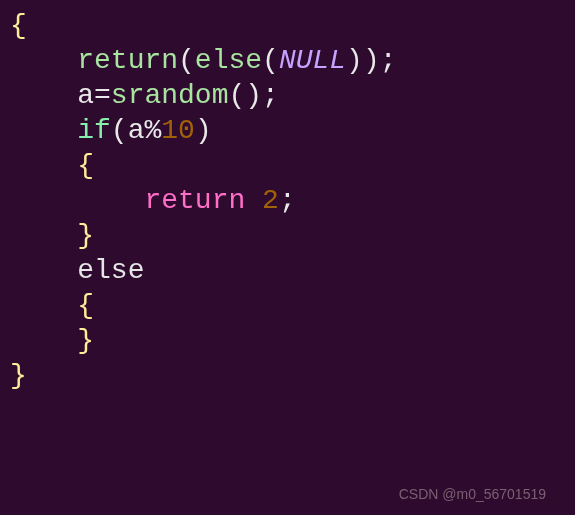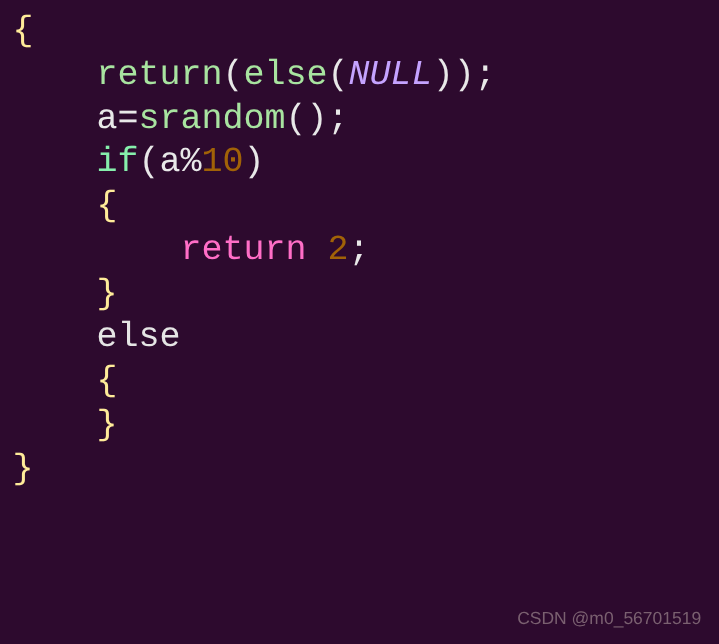--- a/index.html
+++ b/index.html
@@ -30,21 +30,21 @@
     .keyword-if { color: #86efac; }
     .keyword-else { color: #e5e5e5; text-align: right; }
     .keyword-return { color: #ff6ec7; }
     .null { color: #c5a3ff; font-style: italic; }
     .operator { color: #e8e8e8; }
     .number { color: #a16207; }
     .semi { color: #e8e8e8; }
     .watermark {
       position: absolute;
       bottom: 12px;
-      right: 14px;
+      right: 29px;
       color: #7a6070;
       font-size: 14px;
       font-family: Arial, sans-serif;
     }
   </style>
 </head>
 <body>
 
 <div>
   <div class="code-line"><span class="brace">{</span></div>

